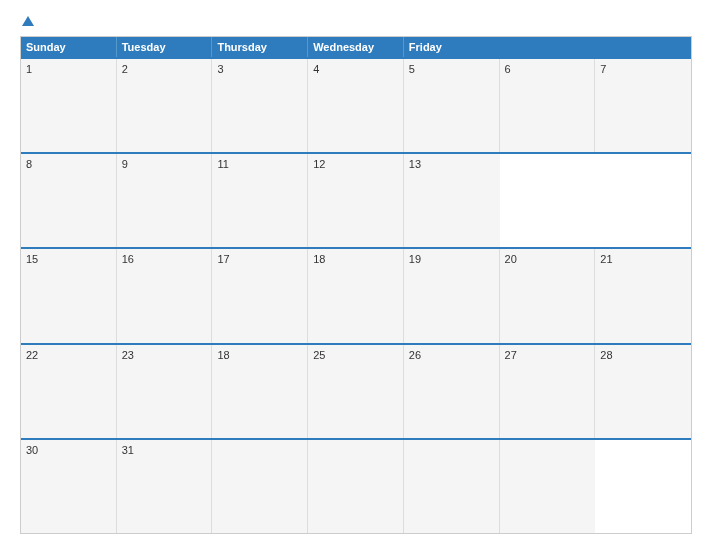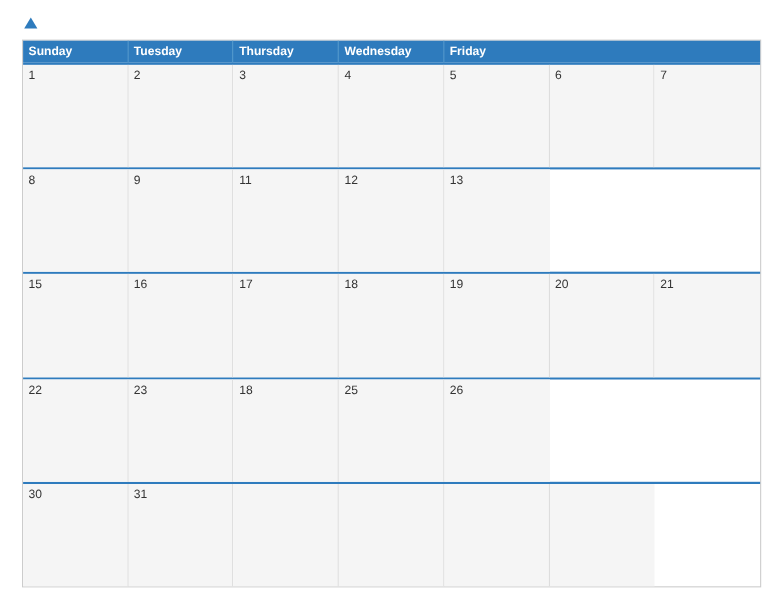--- a/index.html
+++ b/index.html
@@ -167,20 +167,22 @@
           <div class="cal-cell"><span class="day-num">19</span></div>
           <div class="cal-cell"><span class="day-num">20</span></div>
           <div class="cal-cell"><span class="day-num">21</span></div>
         </div>
         <div class="cal-week">
           <div class="cal-cell"><span class="day-num">22</span></div>
           <div class="cal-cell"><span class="day-num">23</span></div>
           <div class="cal-cell"><span class="day-num">18</span></div>
           <div class="cal-cell"><span class="day-num">25</span></div>
           <div class="cal-cell"><span class="day-num">26</span></div>
+          <div class="cal-cell"><span class="day-num">27</span></div>
+          <div class="cal-cell"><span class="day-num">28</span></div>
         </div>
         <div class="cal-week">
           <div class="cal-cell"><span class="day-num">30</span></div>
           <div class="cal-cell"><span class="day-num">31</span></div>
           <div class="cal-cell empty"></div>
           <div class="cal-cell empty"></div>
           <div class="cal-cell empty"></div>
           <div class="cal-cell empty"></div>
         </div>
       </div>

